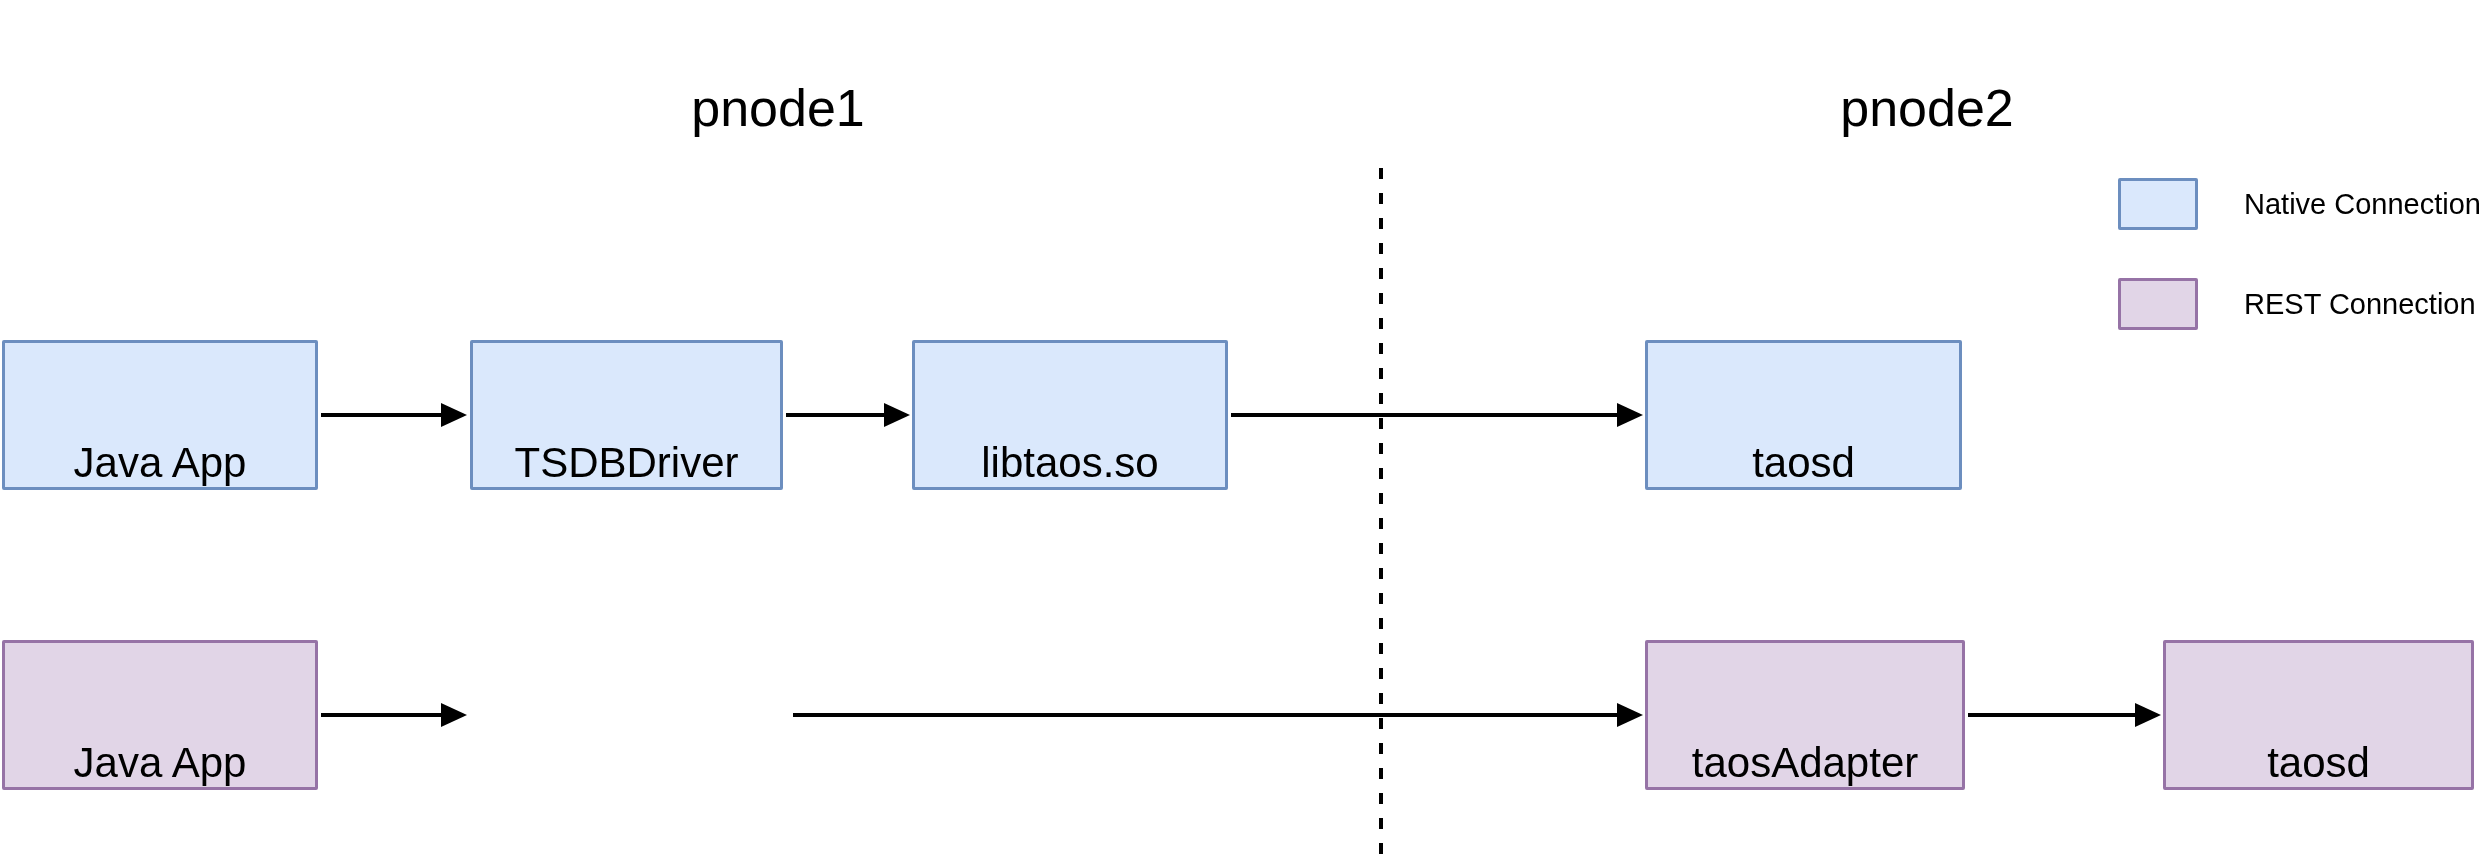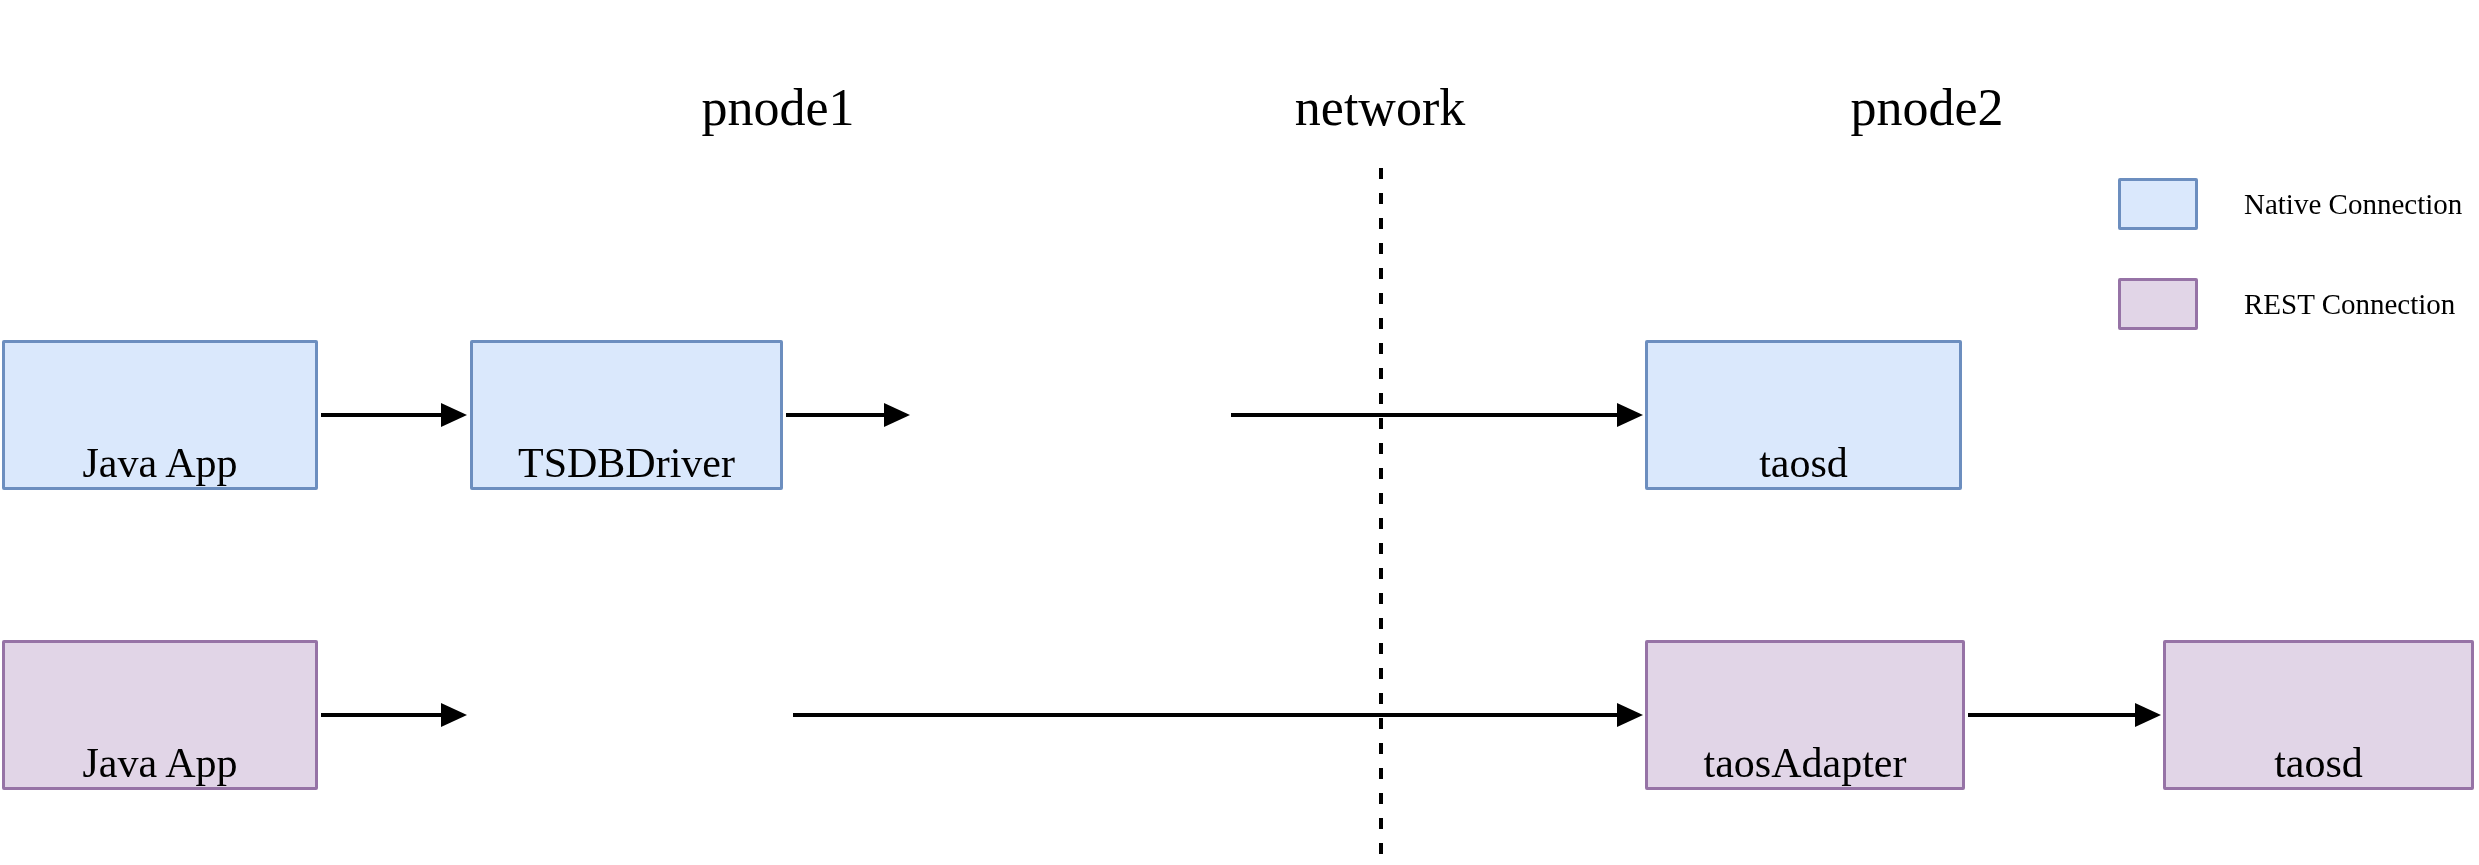--- a/index.html
+++ b/index.html
@@ -10,21 +10,21 @@
     --line: #000000;
     --bg: #ffffff;
   }
   * { margin: 0; padding: 0; box-sizing: border-box; }
   html, body { background: var(--bg); }
   #canvas {
     position: relative;
     width: 2479px;
     height: 865px;
     background: var(--bg);
-    font-family: Liberation Serif, serif;
+    font-family: Liberation Sans, sans-serif;
     color: #000;
     overflow: hidden;
   }
   .zone-title {
     position: absolute;
     top: 82px;
     transform: translateX(-50%);
     font-size: 52px;
     line-height: 1;
     white-space: nowrap;
@@ -108,30 +108,32 @@
     white-space: nowrap;
     margin-left: 24px;
   }
 </style>
 </head>
 <body>
 
 <div id="canvas">
 
   <div class="zone-title" style="left:778px">pnode1</div>
-  <div class="zone-title" style="left:1380px">network</div>
   <div class="zone-title" style="left:1927px">pnode2</div>
 
   <div class="dashed-sep"></div>
 
   <div class="node native" style="left:2px; top:340px; width:316px">
     <span>Java App</span>
   </div>
   <div class="node native" style="left:470px; top:340px; width:313px">
     <span>TSDBDriver</span>
+  </div>
+  <div class="node native" style="left:912px; top:340px; width:316px">
+    <span>libtaos.so</span>
   </div>
   <div class="node native" style="left:1645px; top:340px; width:317px">
     <span>taosd</span>
   </div>
 
   <div class="node rest" style="left:2px; top:640px; width:316px">
     <span>Java App</span>
   </div>
   <div class="node rest" style="left:1645px; top:640px; width:320px">
     <span>taosAdapter</span>

